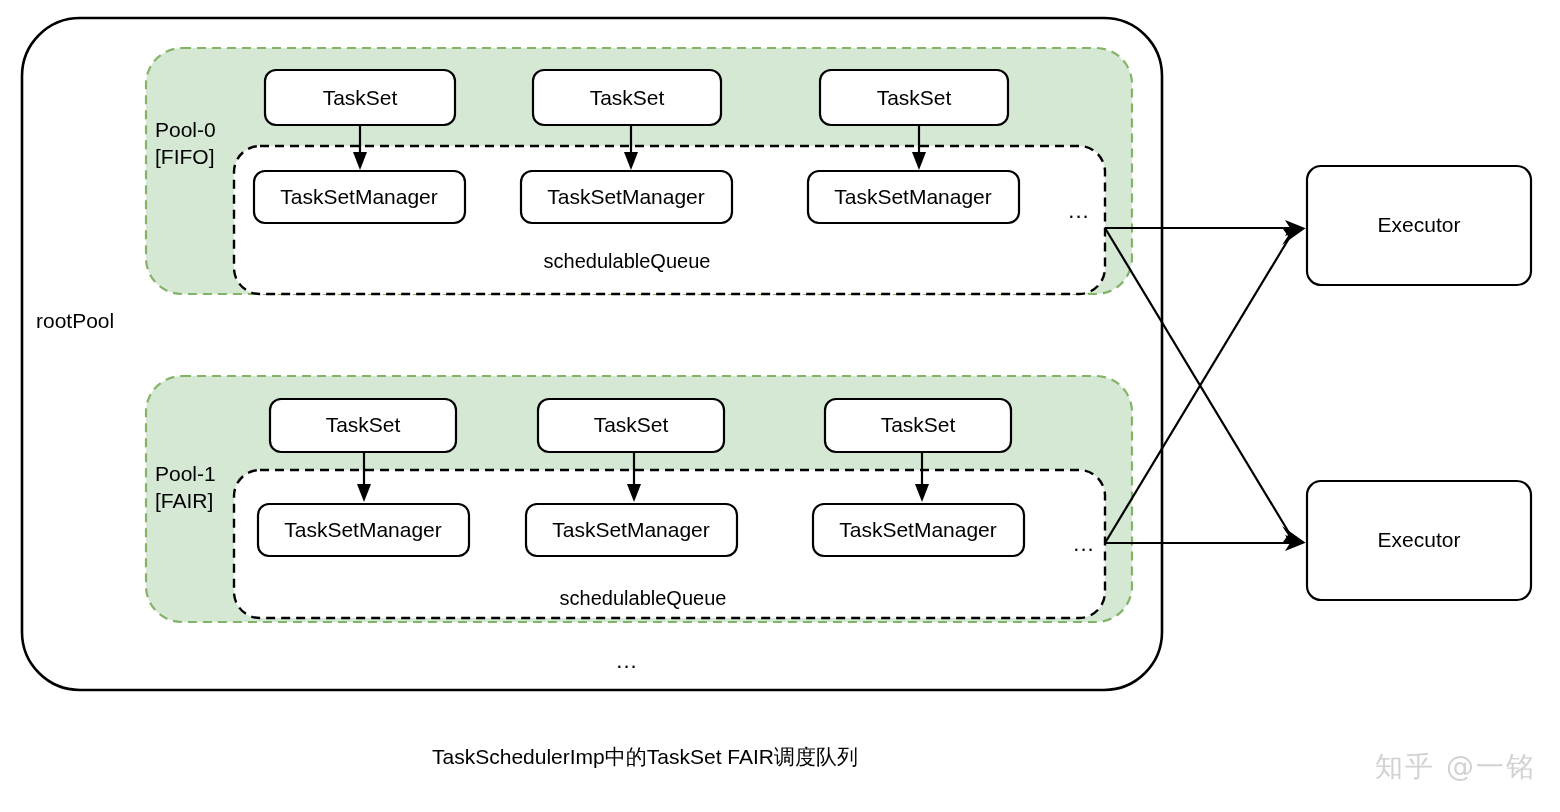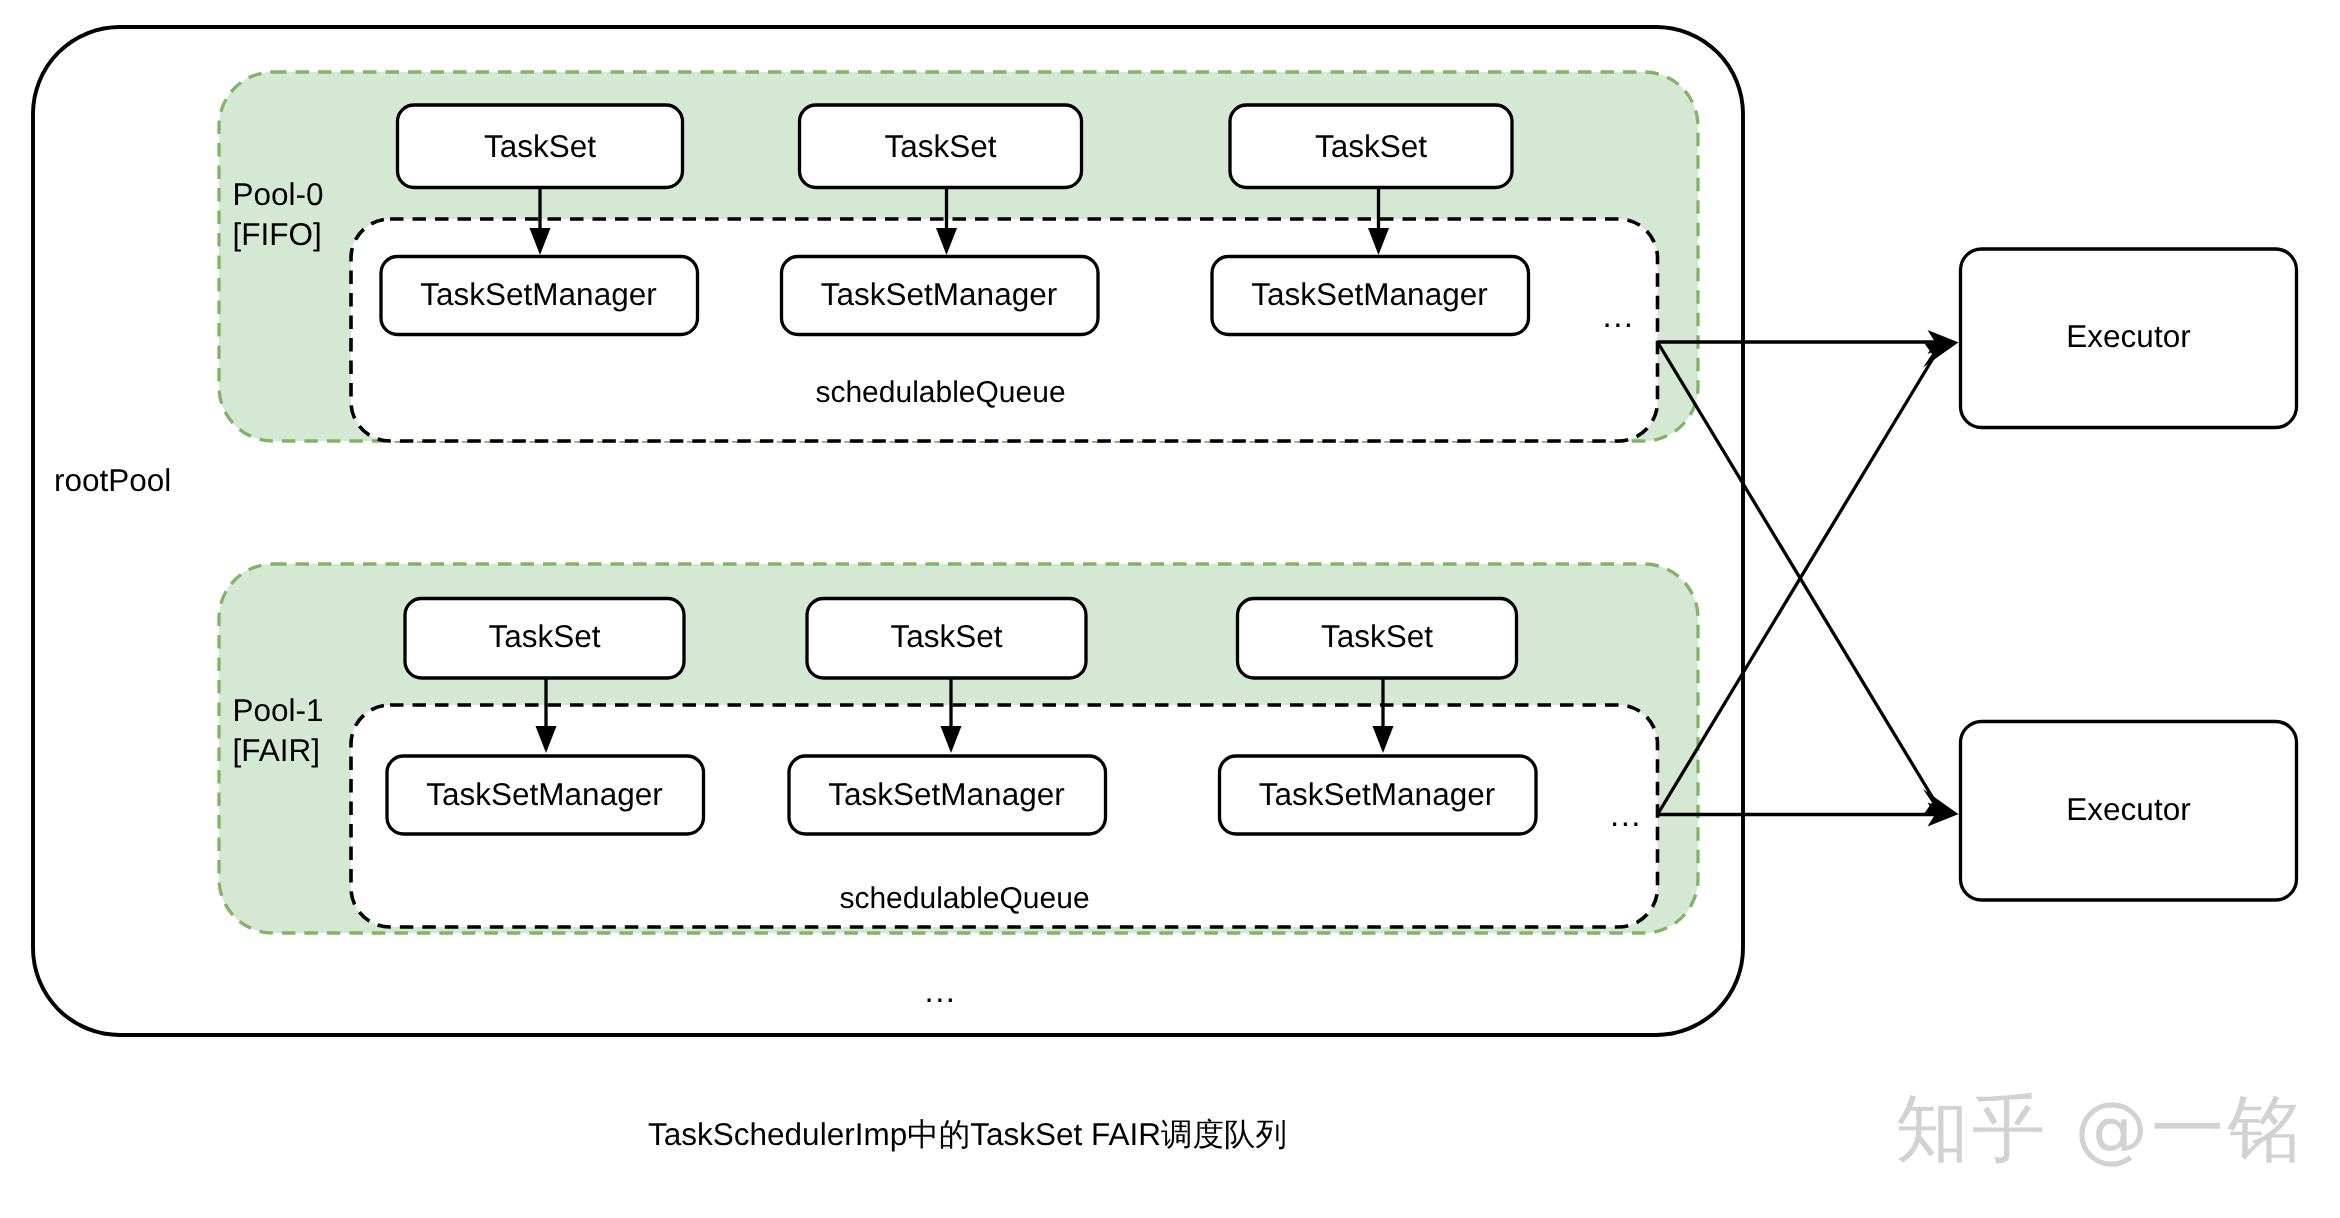--- a/index.html
+++ b/index.html
@@ -82,21 +82,21 @@
   }
   text.caption-label {
     font-size: 21px;
     text-anchor: middle;
   }
   .watermark-text {
     position: absolute;
     right: 24px;
     bottom: 26px;
     font-family: "DejaVu Sans", "Liberation Sans", sans-serif;
-    font-size: 49px;
+    font-size: 28px;
     color: #d2d2d2;
     letter-spacing: 2px;
     user-select: none;
     white-space: nowrap;
   }
 </style>
 </head>
 <body>
 
 <div id="diagram-root">

